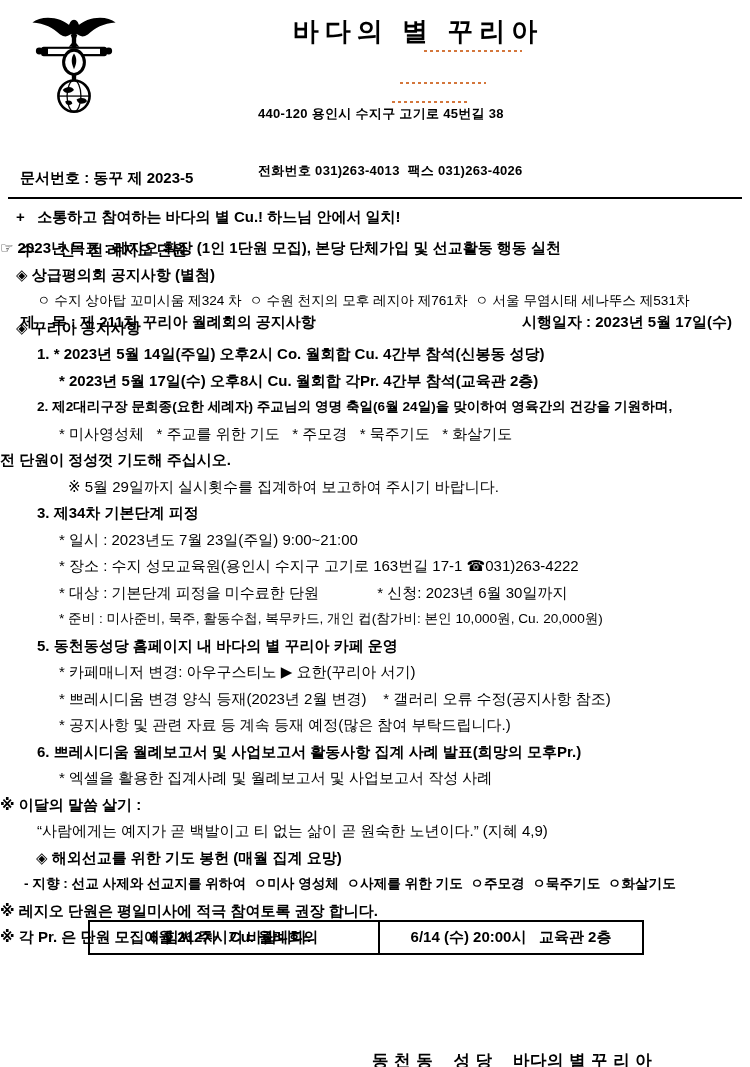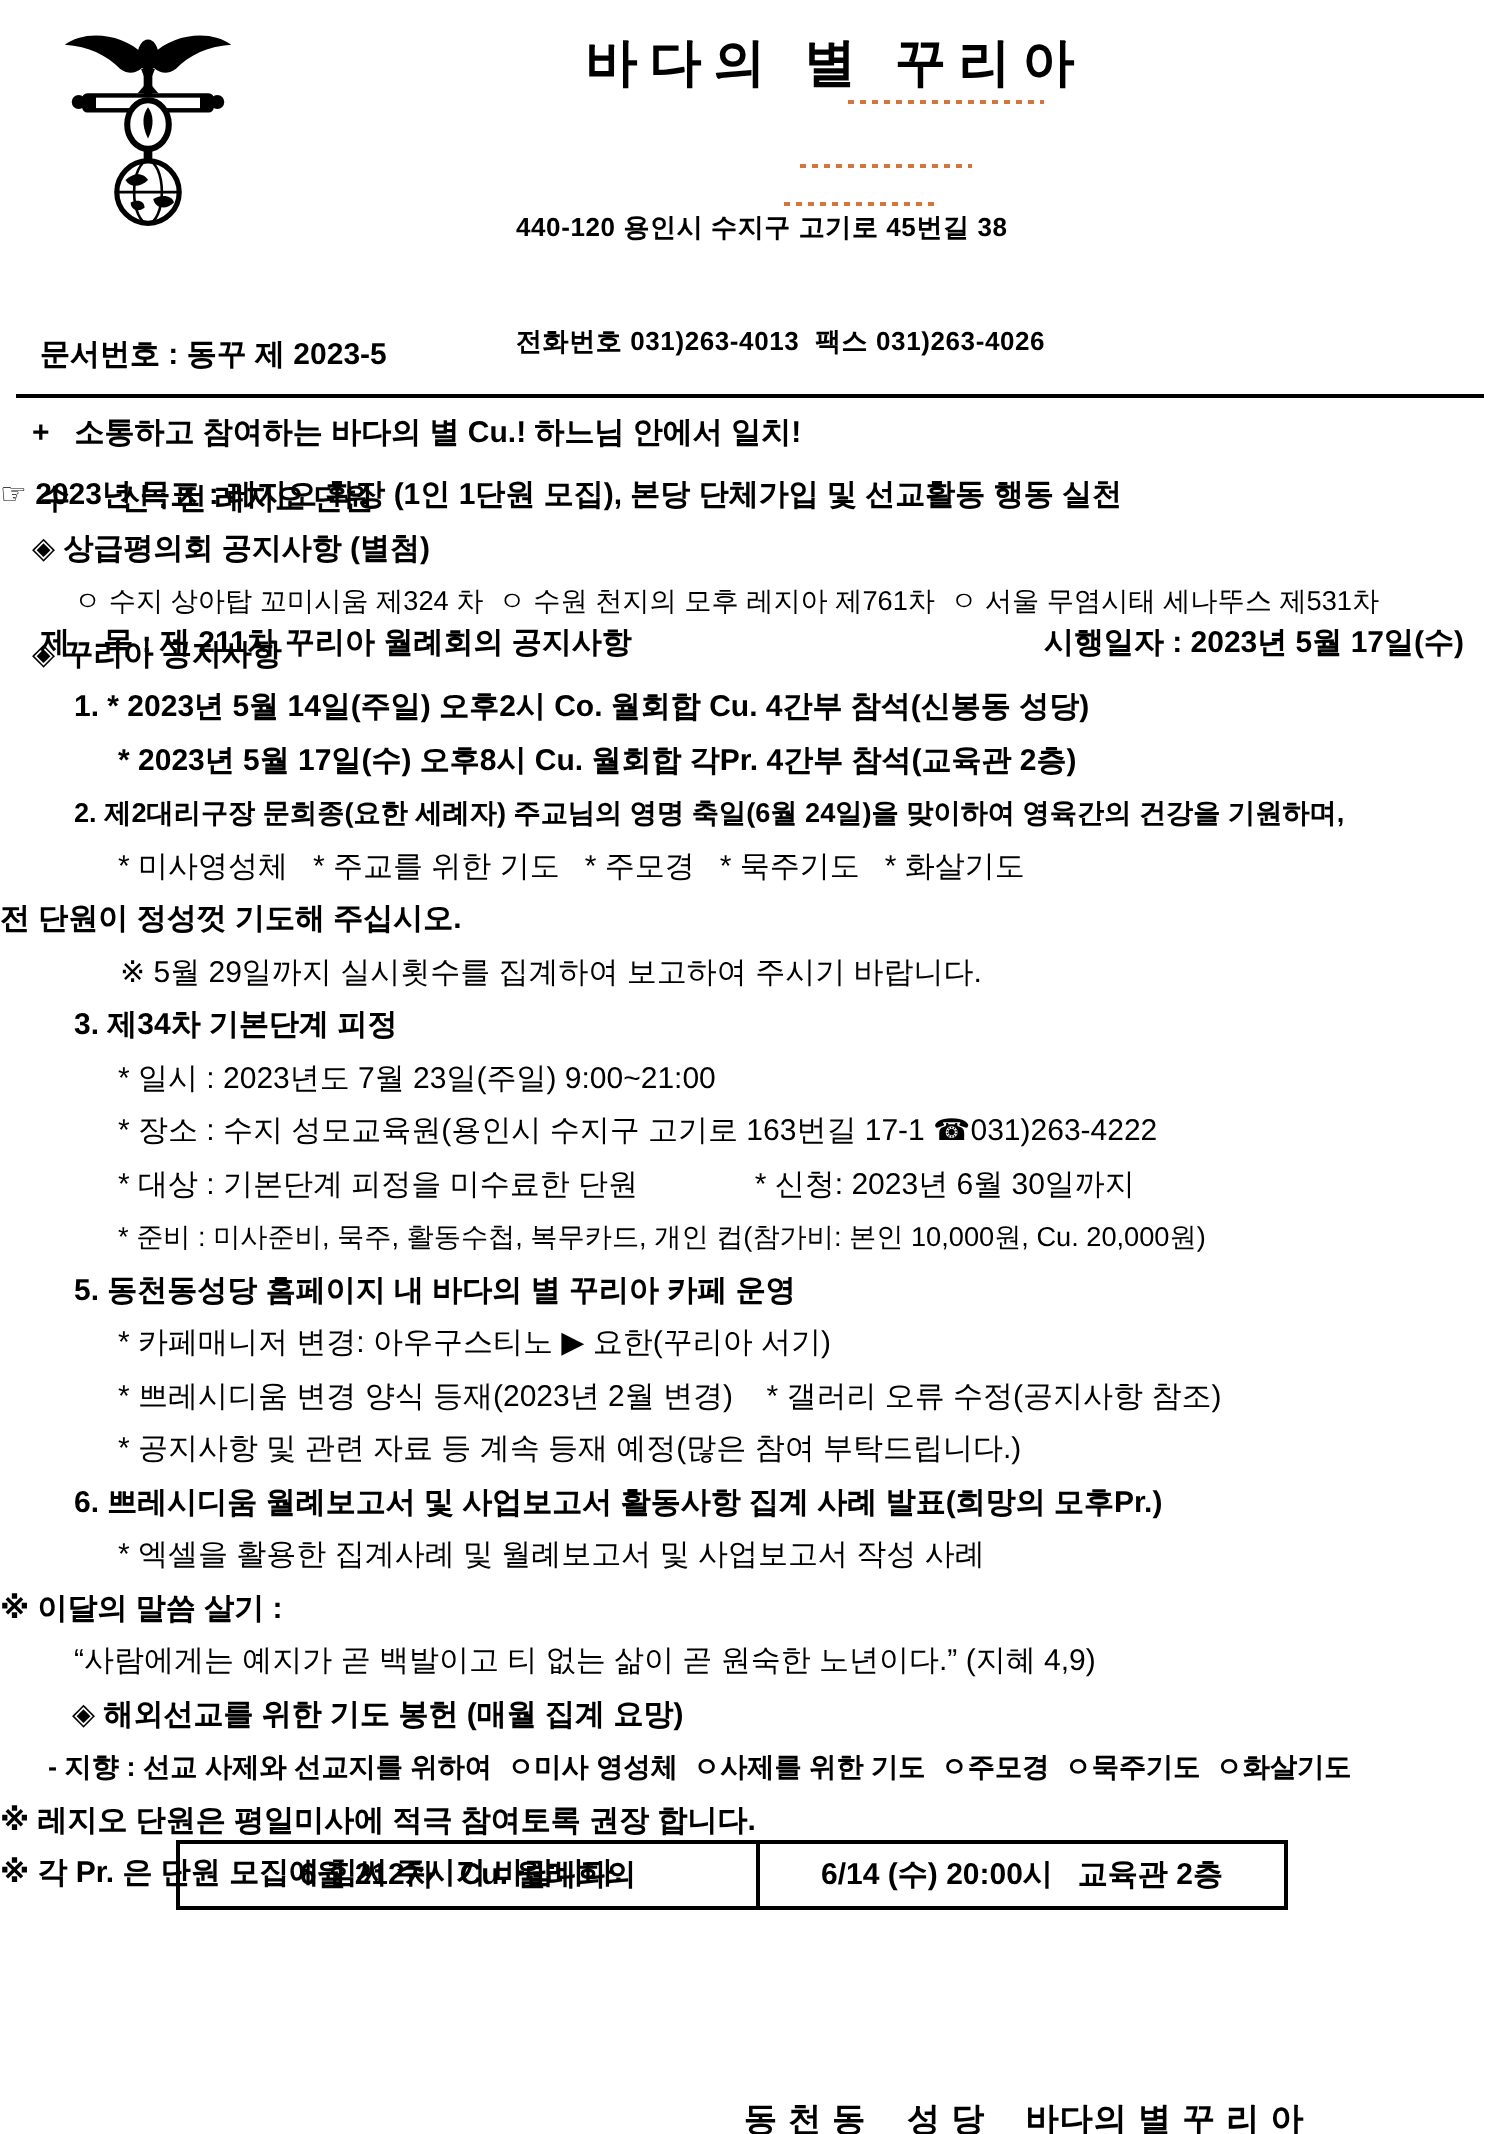--- a/index.html
+++ b/index.html
@@ -32,21 +32,21 @@
   .bodytext{position:absolute;left:0;top:208px;width:750px;}
   .line{font-size:15px;line-height:17px;margin:0 0 9.5px 0;white-space:pre-wrap;}
   .line.b{font-weight:700;}
   .line.sm{font-size:13.6px;}
   .line.i0{padding-left:24px;}
   .line.i1{padding-left:16px;}
   .line.i1x{padding-left:36px;}
   .line.i2{padding-left:37px;}
   .line.i3{}
   .line.i4{padding-left:59px;}
-  .line.i5{padding-left:60px;}
+  .line.i5{padding-left:48px;margin-left:20px;}
   .line.gap{margin-bottom:14px;}
   
   .sched{position:absolute;left:88px;top:920px;border-collapse:collapse;}
   .sched td{
     border:2px solid #000;font-size:15px;font-weight:700;text-align:center;
     padding:6px 0;white-space:pre-wrap;
   }
   .sched td.c1{width:288px;}
   .sched td.c2{width:262px;}
   

